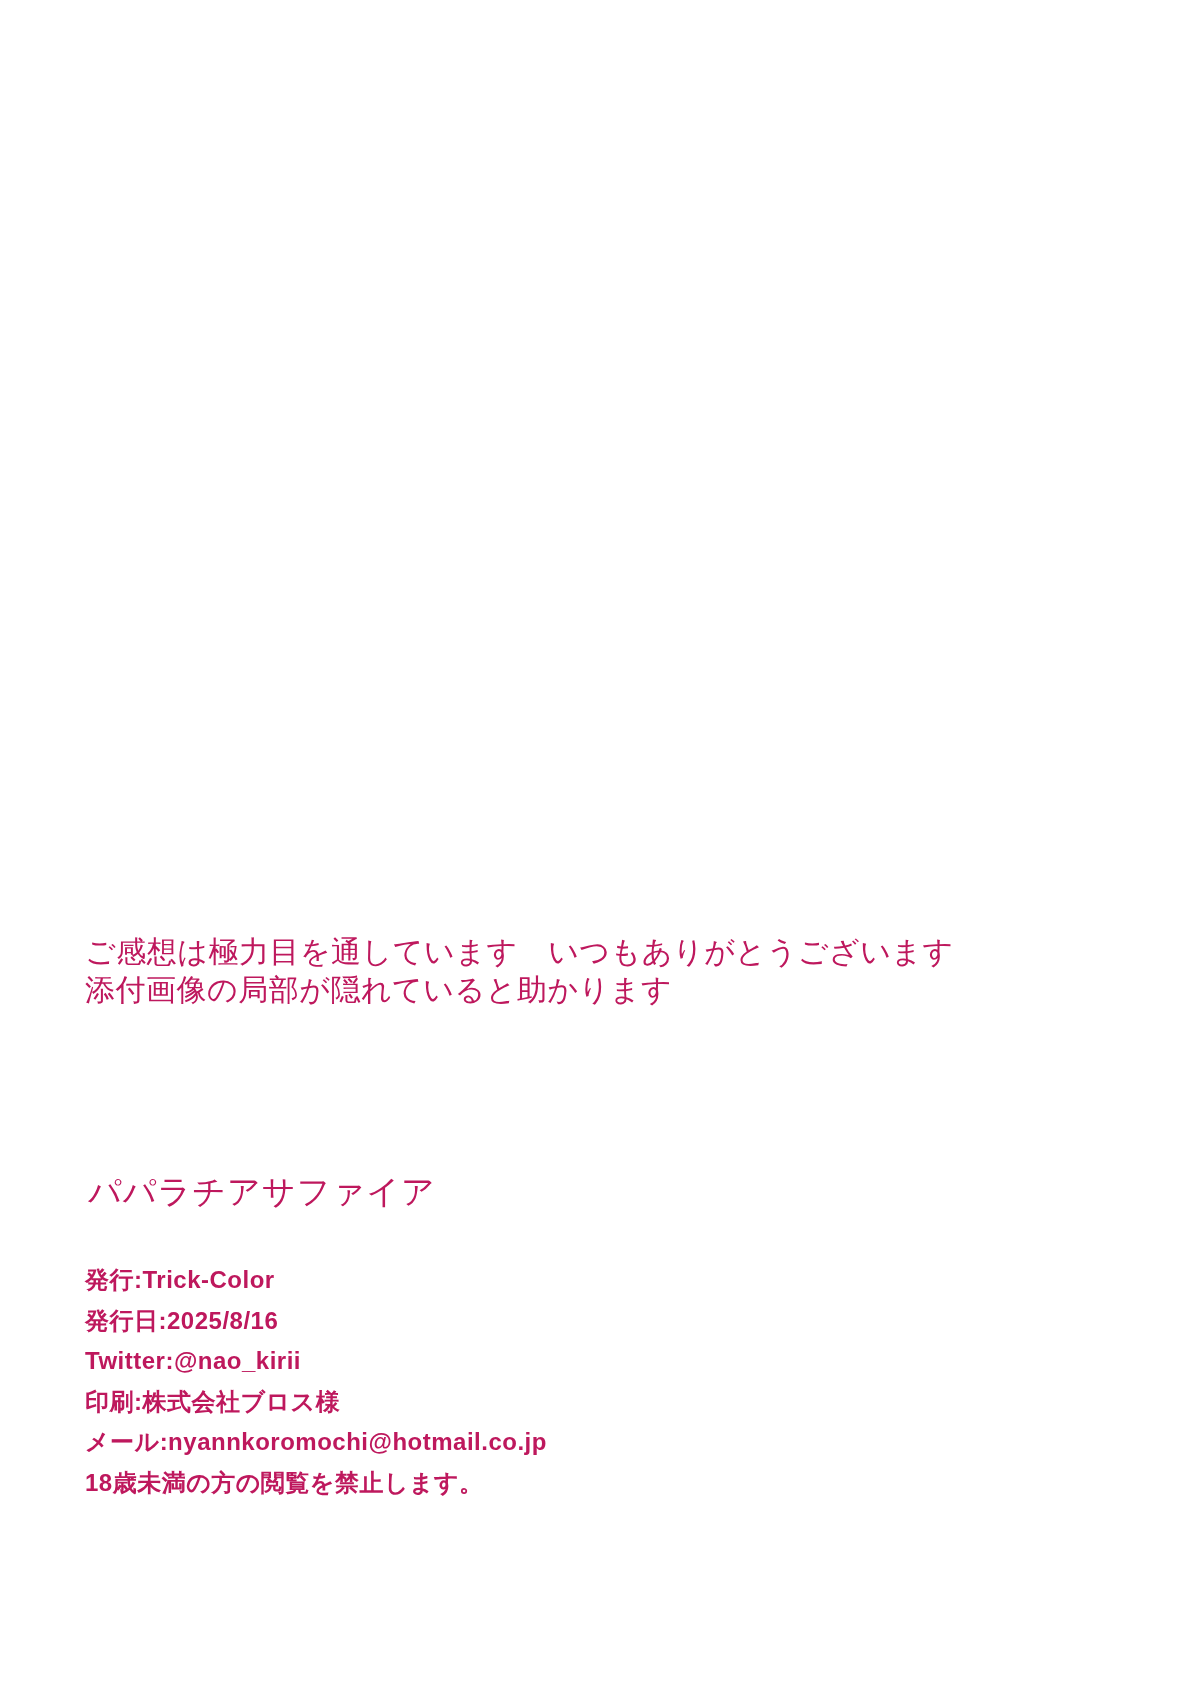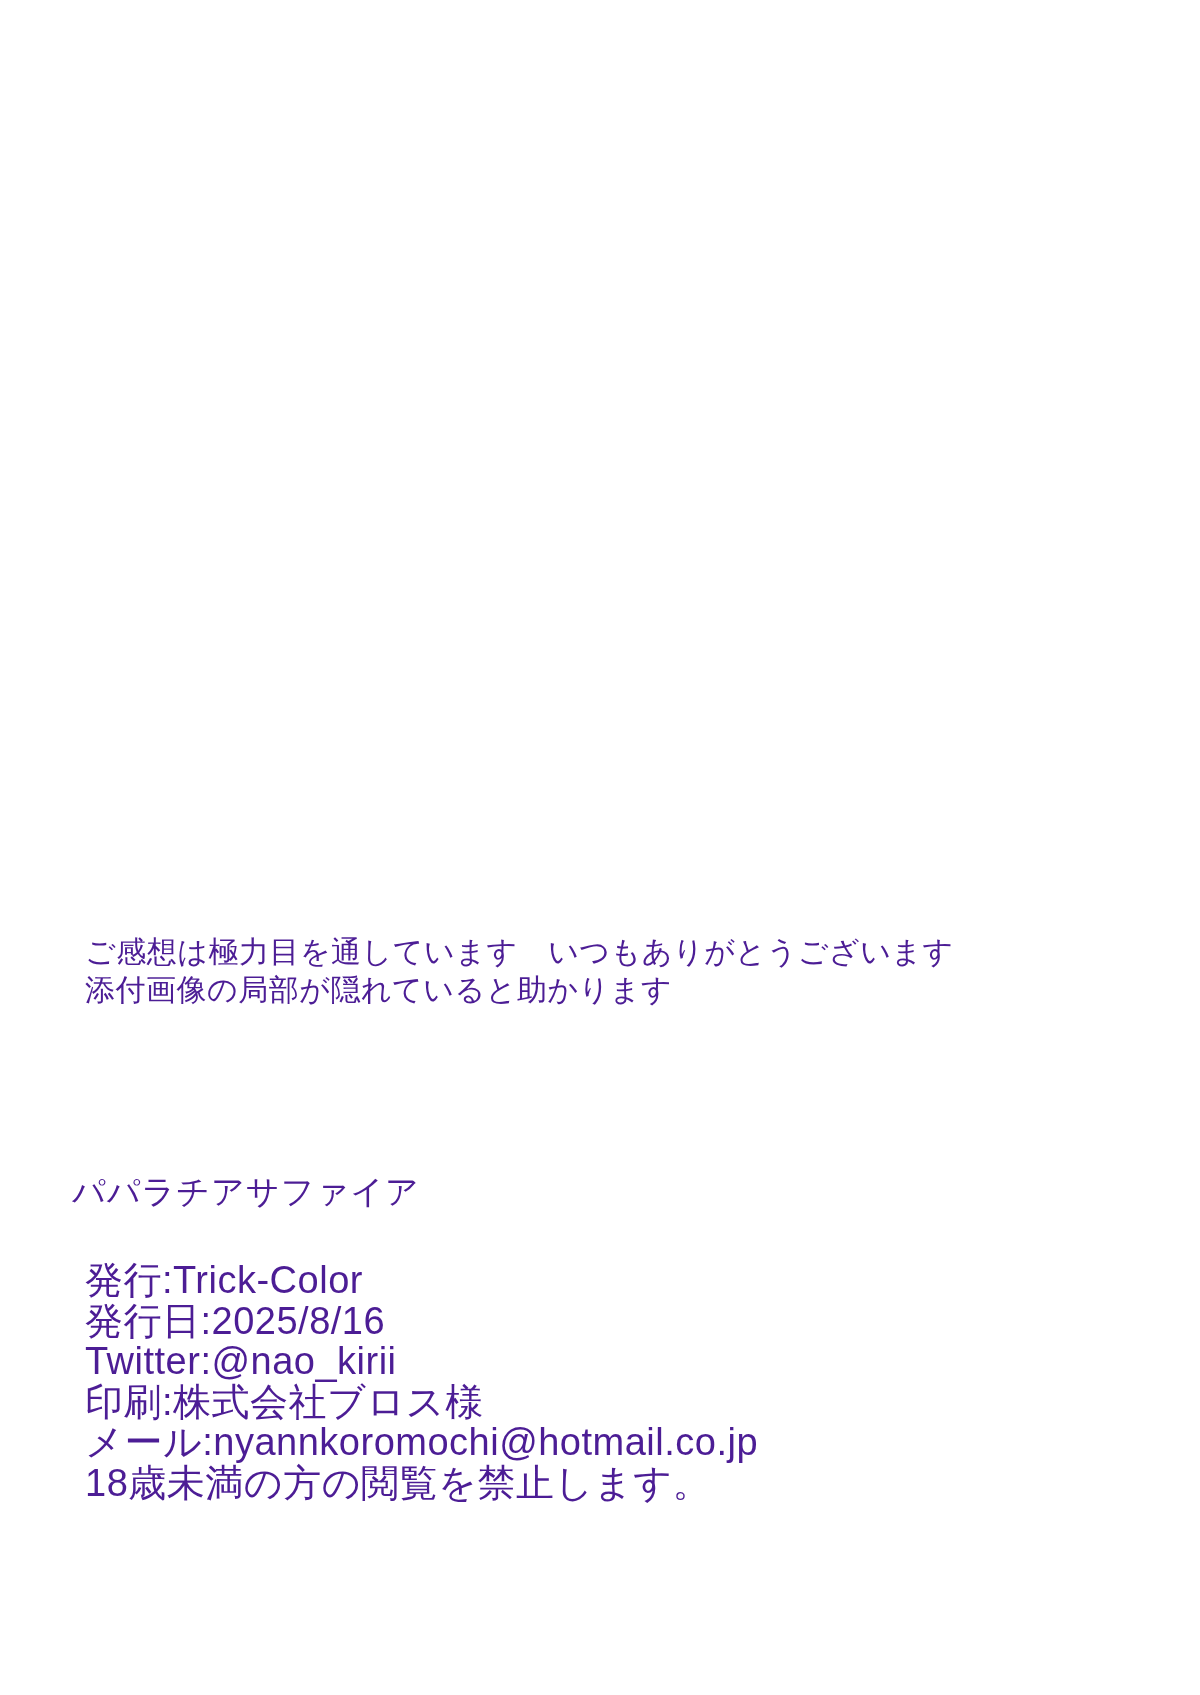--- a/index.html
+++ b/index.html
@@ -7,57 +7,57 @@
     padding: 0;
     background: #ffffff;
   }
   .page {
     position: relative;
     width: 1072px;
     height: 1695px;
     background: #ffffff;
     overflow: hidden;
     font-family: "Liberation Sans", "DejaVu Sans", sans-serif;
-    color: #4c1d95;
+    color: #be185d;
   }
   .feedback-block {
     position: absolute;
     top: 933px;
     left: 85px;
     width: 1080px;
   }
   .feedback-line {
     font-size: 30px;
     line-height: 38px;
     letter-spacing: 0.5px;
     white-space: pre;
     font-weight: 500;
   }
   .book-title {
     position: absolute;
     top: 1172px;
-    left: 72px;
+    left: 88px;
     font-size: 33px;
     line-height: 40px;
     letter-spacing: 1px;
     font-weight: 500;
     white-space: pre;
   }
   .colophon-block {
     position: absolute;
     top: 1260px;
     left: 85px;
     width: 1080px;
   }
   .colophon-line {
-    font-size: 38px;
+    font-size: 24px;
     line-height: 40.5px;
     letter-spacing: 0.5px;
     white-space: pre;
-    font-weight: 400;
+    font-weight: 700;
   }
 </style>
 </head>
 <body>
 
 <div class="page">
 
   <div class="feedback-block">
     <div class="feedback-line">ご感想は極力目を通しています　いつもありがとうございます</div>
     <div class="feedback-line">添付画像の局部が隠れていると助かります</div>

